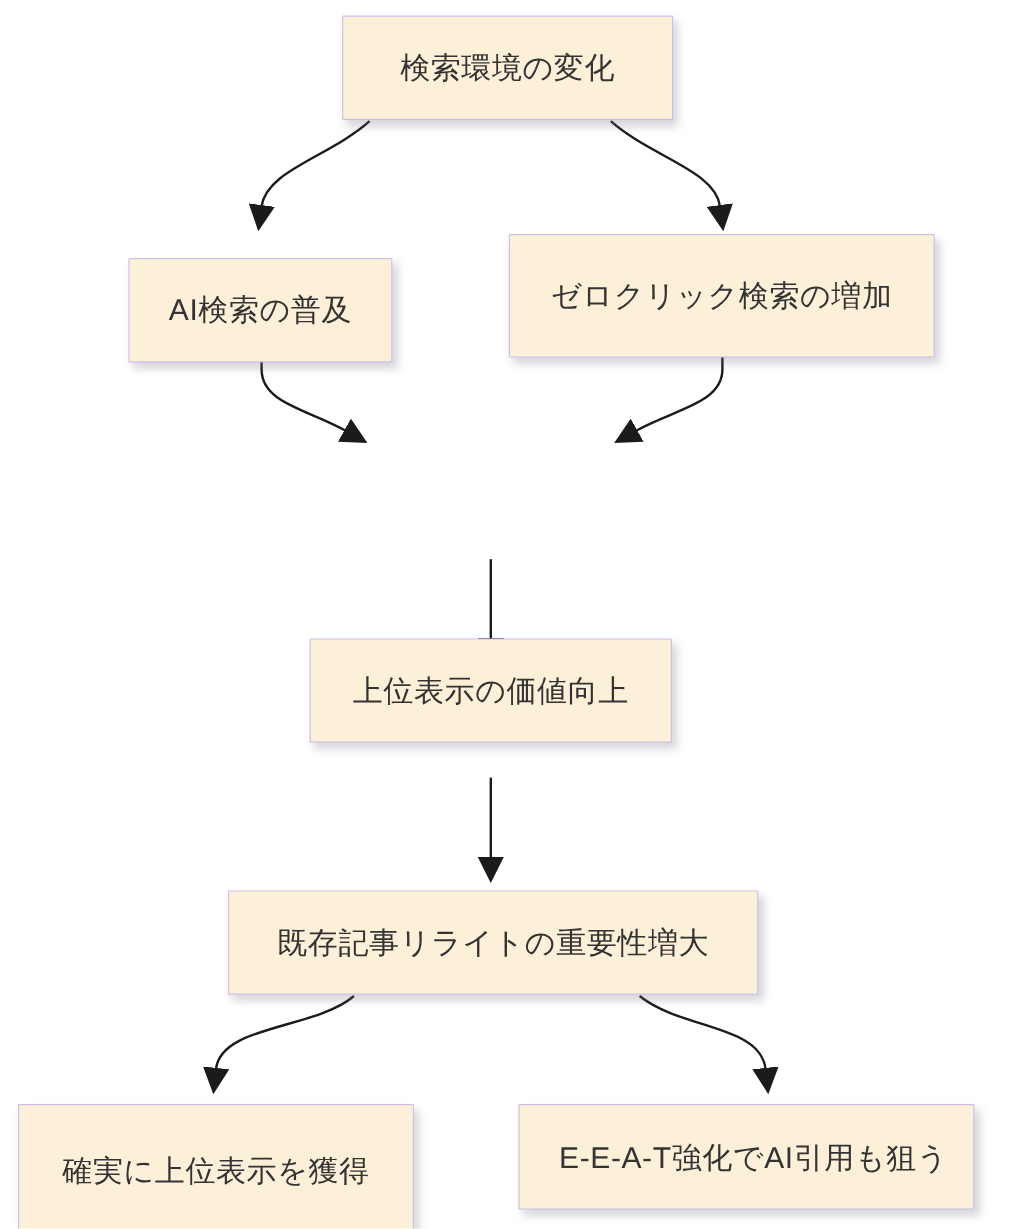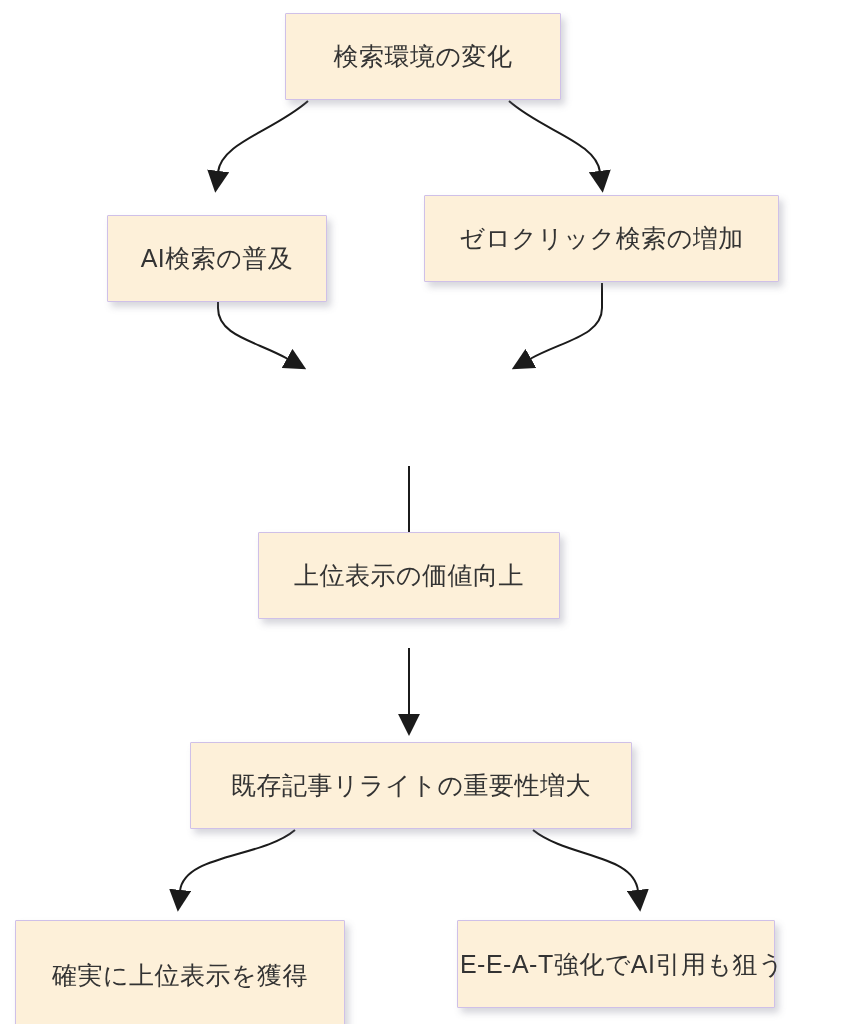--- a/index.html
+++ b/index.html
@@ -35,26 +35,26 @@
     box-shadow: 4px 5px 7px rgba(120, 120, 140, 0.30);
     color: #333333;
     font-size: 25px;
     letter-spacing: 0.5px;
     text-align: center;
     white-space: nowrap;
   }
   
   #node-search-env-change        { left: 285px; top: 13px;  width: 276px; height: 87px; }
   #node-ai-search-spread         { left: 107px; top: 195px; width: 220px; height: 87px; margin-top: 20px; }
-  #node-zero-click-increase      { left: 424px; top: 195px; width: 355px; height: 87px; justify-content: center; }
+  #node-zero-click-increase      { left: 424px; top: 195px; width: 355px; height: 103px; justify-content: center; }
   #node-traditional-seo-insufficient { left: 228px; top: 378px; width: 362px; height: 87px; }
   #node-top-ranking-value-up     { left: 258px; top: 532px; width: 302px; height: 87px; }
   #node-rewrite-importance-grow  { left: 190px; top: 742px; width: 442px; height: 87px; }
   #node-secure-top-ranking       { left: 15px;  top: 920px; width: 330px; height: 110px; }
-  #node-eeat-ai-citation         { left: 457px; top: 920px; width: 318px; height: 88px; padding-left: 12px; }
+  #node-eeat-ai-citation         { left: 432px; top: 920px; width: 380px; height: 88px; padding-left: 12px; }
 
   .edge {
     fill: none;
     stroke: #1b1b1b;
     stroke-width: 2px;
   }
 </style>
 </head>
 <body>
 

